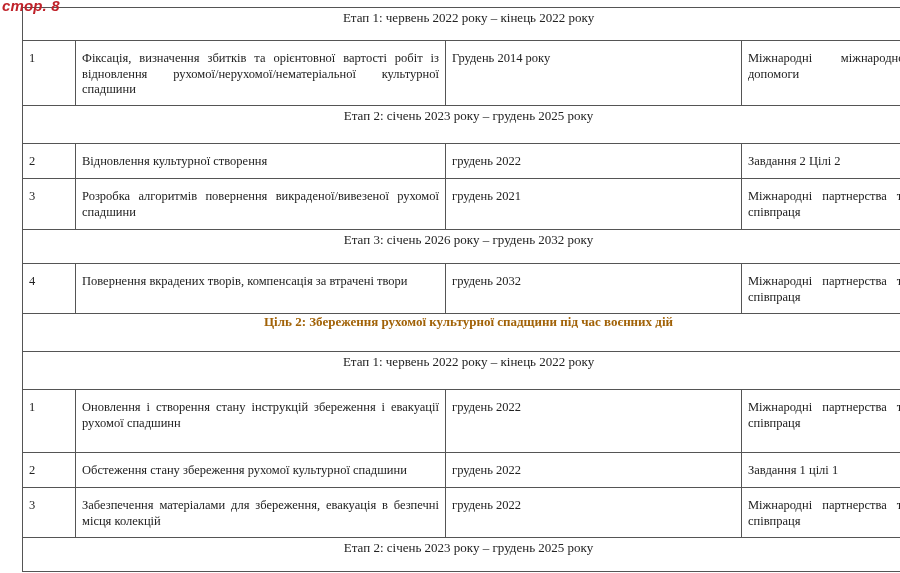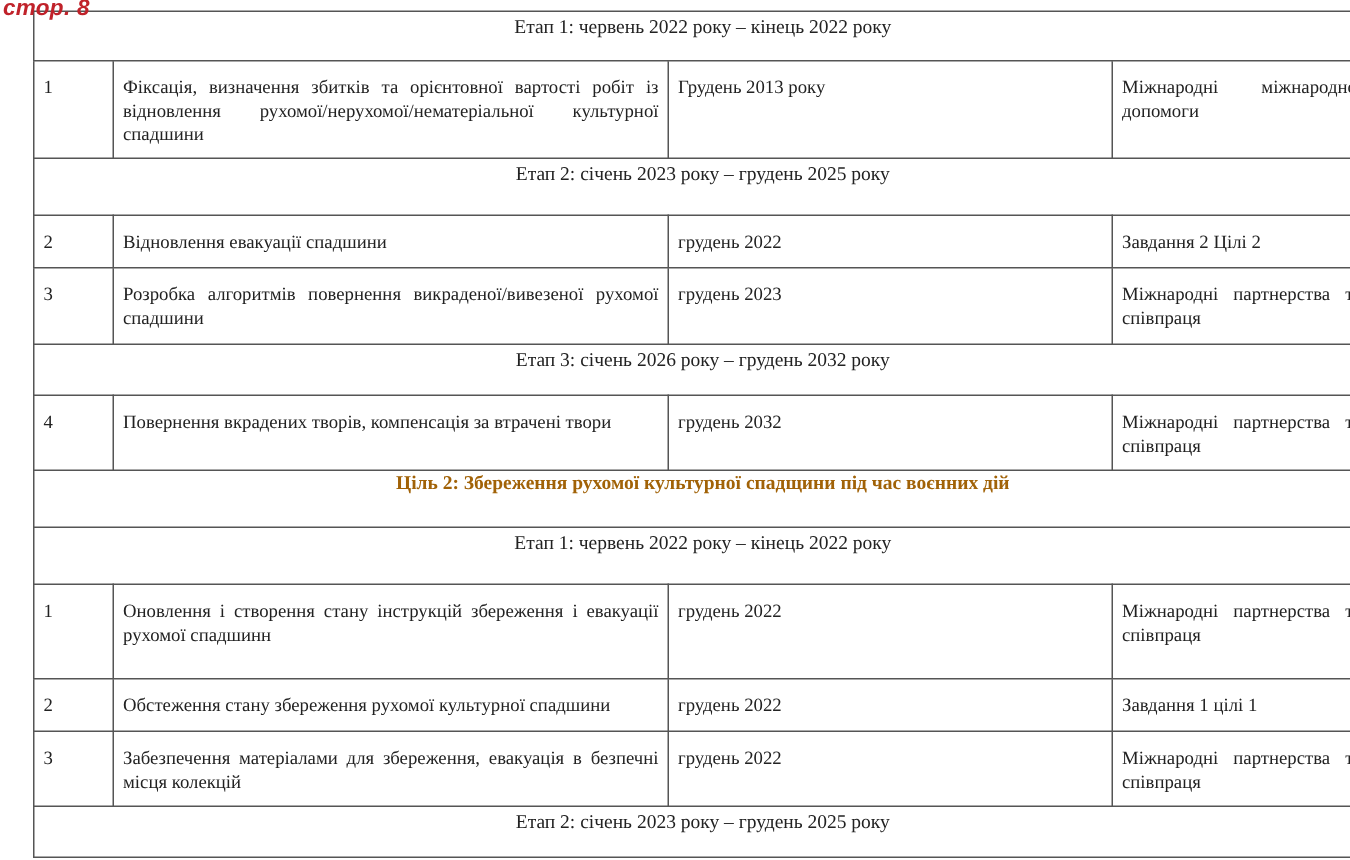--- a/index.html
+++ b/index.html
@@ -95,55 +95,55 @@
         </td>
       </tr>
       <tr style="height:65px">
         <td>
             <div class="cell num">1</div>
           </td>
         <td>
             <div class="cell">Фіксація, визначення збитків та орієнтовної вартості робіт із відновлення рухомої/нерухомої/нематеріальної культурної спадшини</div>
           </td>
         <td>
-            <div class="cell">Грудень 2013 року</div>
+            <div class="cell">Грудень 2014 року</div>
           </td>
         <td>
             <div class="cell justify-spread">Міжнародні міжнародної допомоги</div>
           </td>
       </tr>
 
       <tr class="stage" style="height:38px">
         <td colspan="4">
           <span class="stage-text">Етап 2: січень 2023 року – грудень 2025 року</span>
         </td>
       </tr>
       <tr style="height:35px">
         <td>
             <div class="cell num">2</div>
           </td>
         <td>
-            <div class="cell">Відновлення евакуації спадшини</div>
+            <div class="cell">Відновлення культурної створення</div>
           </td>
         <td>
             <div class="cell">грудень 2022</div>
           </td>
         <td>
             <div class="cell">Завдання 2 Цілі 2</div>
           </td>
       </tr>
       <tr style="height:51px">
         <td>
             <div class="cell num">3</div>
           </td>
         <td>
             <div class="cell">Розробка алгоритмів повернення викраденої/вивезеної рухомої спадшини</div>
           </td>
         <td>
-            <div class="cell">грудень 2023</div>
+            <div class="cell">грудень 2021</div>
           </td>
         <td>
             <div class="cell">Міжнародні партнерства та співпраця</div>
           </td>
       </tr>
 
       <tr class="stage" style="height:34px">
         <td colspan="4">
           <span class="stage-text">Етап 3: січень 2026 року – грудень 2032 року</span>
         </td>

